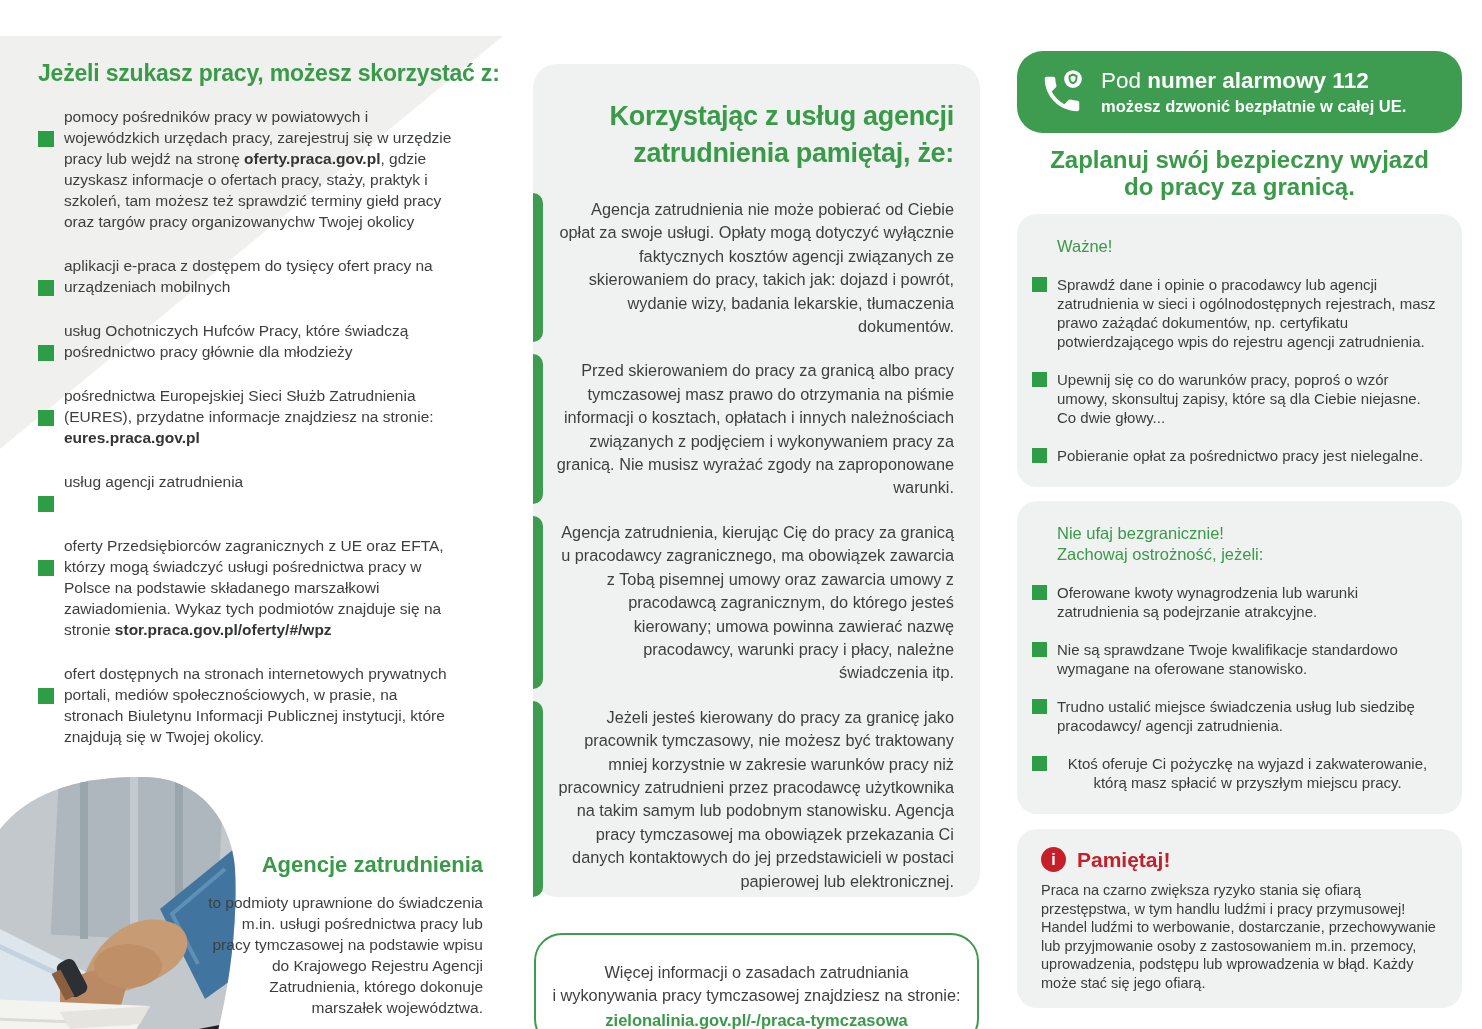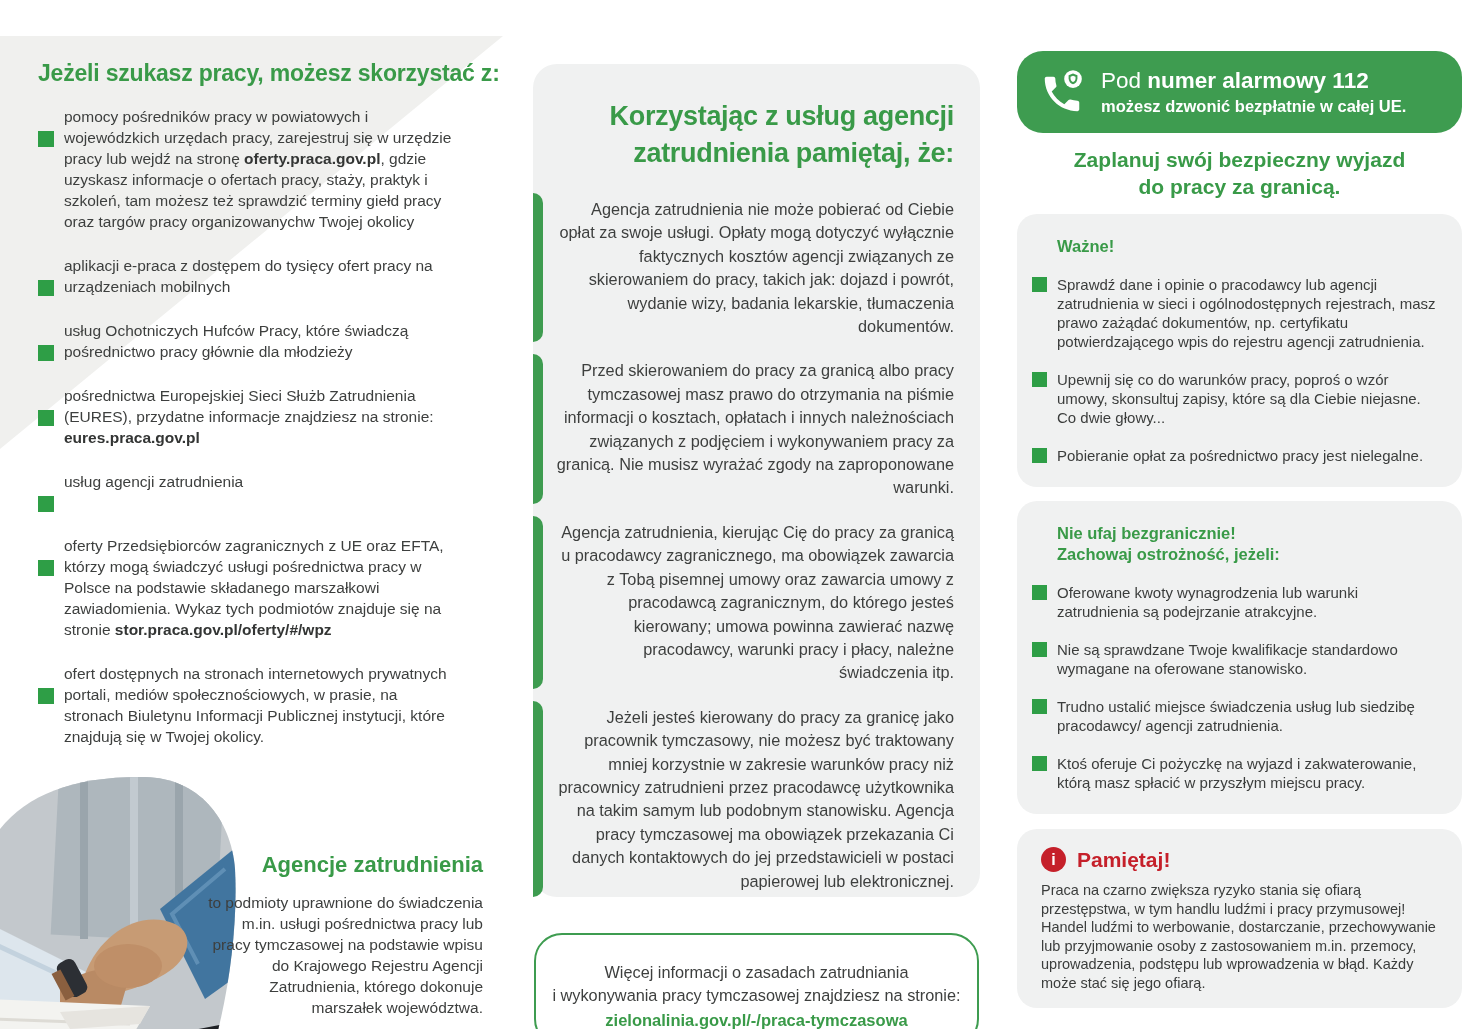--- a/index.html
+++ b/index.html
@@ -66,27 +66,27 @@
   .banner {
     height:82px; background:#3e9c50; border-radius:26px;
     display:flex; align-items:center; padding-left:22px; color:#ffffff;
   }
   .banner .icon { flex:0 0 46px; height:46px; margin-right:16px; }
   .banner .l1 { font-size:22.5px; line-height:27px; }
   .banner .l1 b { font-weight:bold; }
   .banner .l2 { font-size:16.5px; font-weight:600; line-height:21px; margin-top:2px; }
   .plan-heading {
     margin-top:13px; text-align:center; color:#399a48;
-    font-size:21px; font-weight:bold; line-height:27px;
+    font-size:24px; font-weight:bold; line-height:27px;
   }
   .plan-heading span { display:block; }
   .gbox { background:#f0f1f1; border-radius:20px; margin-top:14px; padding:22px 24px 22px 15px; }
-  .gbox .title { color:#399a48; font-size:16.5px; font-weight:bold; line-height:21px; margin-left:25px; margin-bottom:18px; }
+  .gbox .title { color:#399a48; font-size:16.5px; font-weight:normal; line-height:21px; margin-left:25px; margin-bottom:18px; }
   .rb { display:flex; margin-bottom:19px; }
-  .rb:last-child { margin-bottom:0; }
+  .rb:last-child { margin-bottom:0;text-align:center; }
   .rb .sq { flex:0 0 15px; width:15px; height:15px; background:#2e9e46; margin-right:10px; margin-top:2px; }
   .rb p { font-size:15px; line-height:19px; color:#3b3d3c; }
   .gbox3 { background:#f0f1f1; border-radius:20px; margin-top:15px; padding:18px 20px 16px 24px; }
   .gbox3 .trow { display:flex; align-items:center; }
   .gbox3 .info-circle {
     width:25px; height:25px; border-radius:50%; background:#c5202a; color:#ffffff;
     display:flex; align-items:center; justify-content:center;
     font-size:16px; font-weight:bold; margin-right:11px;
   }
   .gbox3 .title { color:#c5202a; font-size:21px; font-weight:bold; }

